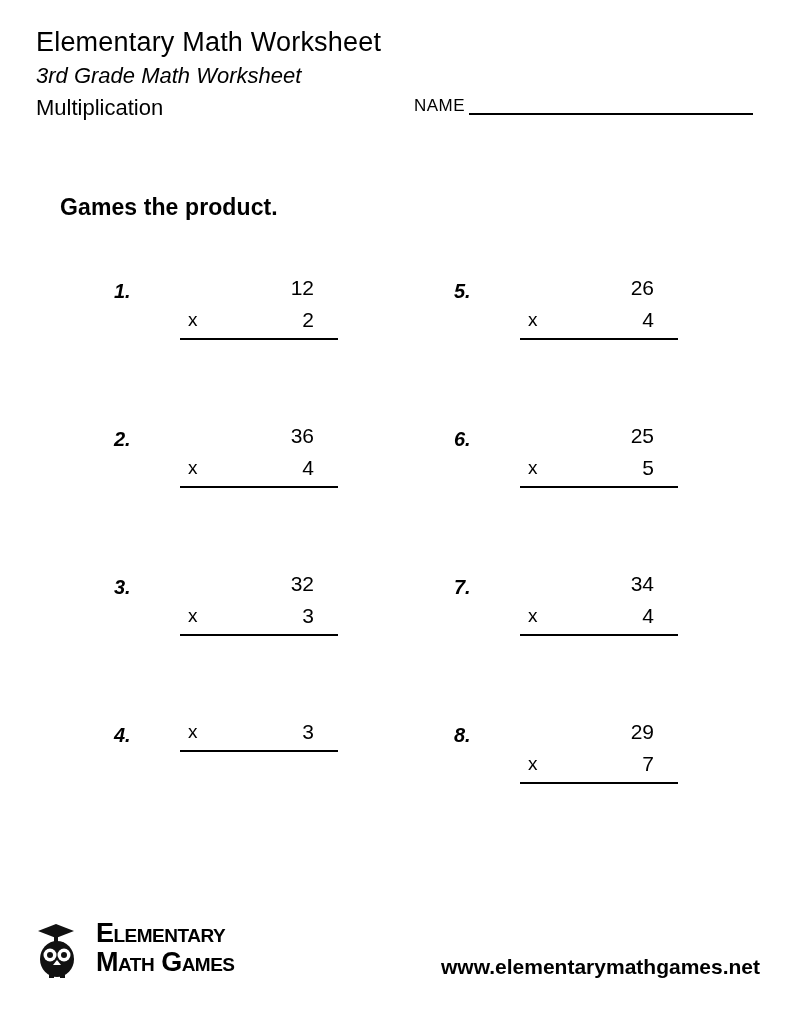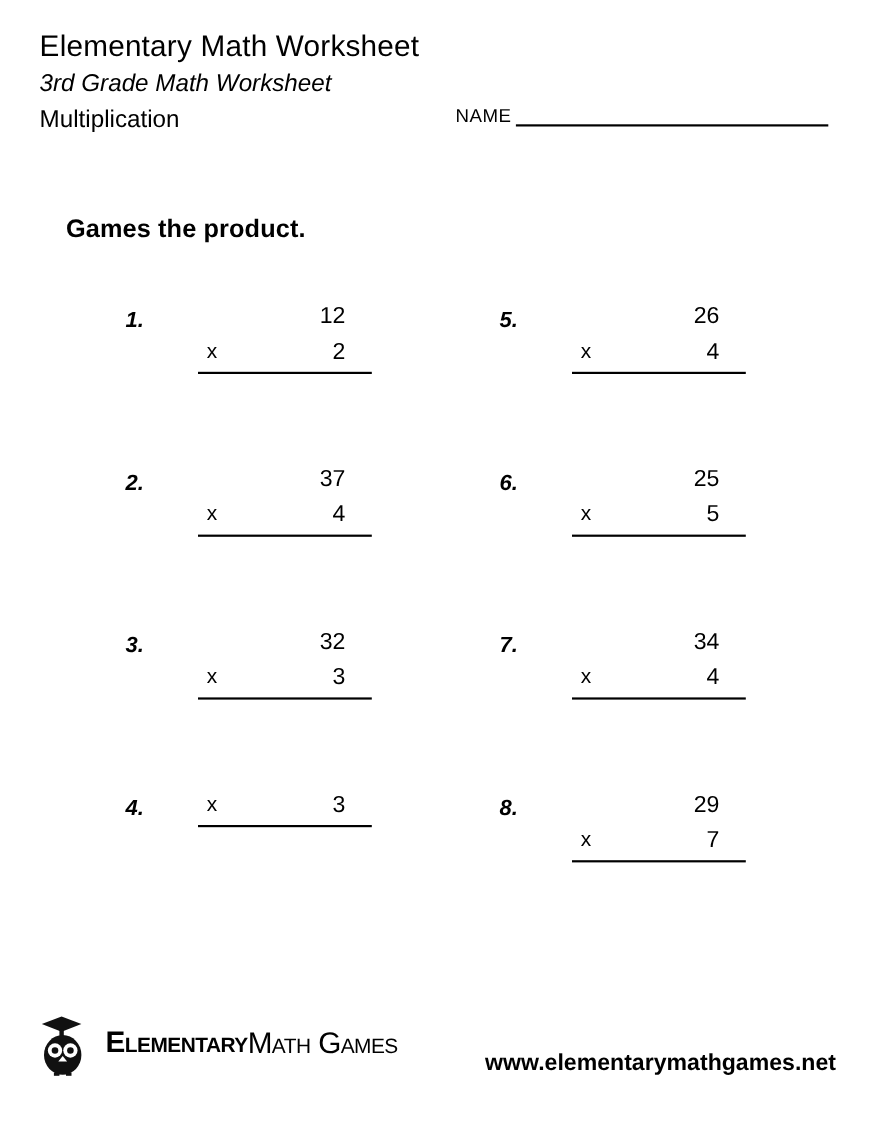--- a/index.html
+++ b/index.html
@@ -156,32 +156,33 @@
     display: flex;
     align-items: center;
   }
   .logo-mark {
     width: 58px;
     height: 62px;
     margin-right: 6px;
   }
   .logo-text {
     display: flex;
+    flex-direction: column;
     justify-content: center;
   }
   .logo-line1 {
     font-size: 27px;
     font-weight: bold;
     letter-spacing: -0.5px;
     line-height: 28px;
     font-variant: small-caps;
   }
   .logo-line2 {
     font-size: 27px;
-    font-weight: normal;
+    font-weight: bold;
     letter-spacing: -0.5px;
     line-height: 30px;
     font-variant: small-caps;
     text-align: center;
   }
   .site-url {
     position: absolute;
     right: 40px;
     top: 50px;
     font-size: 21px;
@@ -219,21 +220,21 @@
           <div class="prob-row-bottom">
             <span class="prob-op">x</span>
             <span>2</span>
           </div>
         </div>
       </div>
 
       <div class="problem">
         <div class="prob-num">2.</div>
         <div class="prob-stack">
-          <div class="prob-row-top">37</div>
+          <div class="prob-row-top">36</div>
           <div class="prob-row-bottom">
             <span class="prob-op">x</span>
             <span>4</span>
           </div>
         </div>
       </div>
 
       <div class="problem">
         <div class="prob-num">3.</div>
         <div class="prob-stack">

